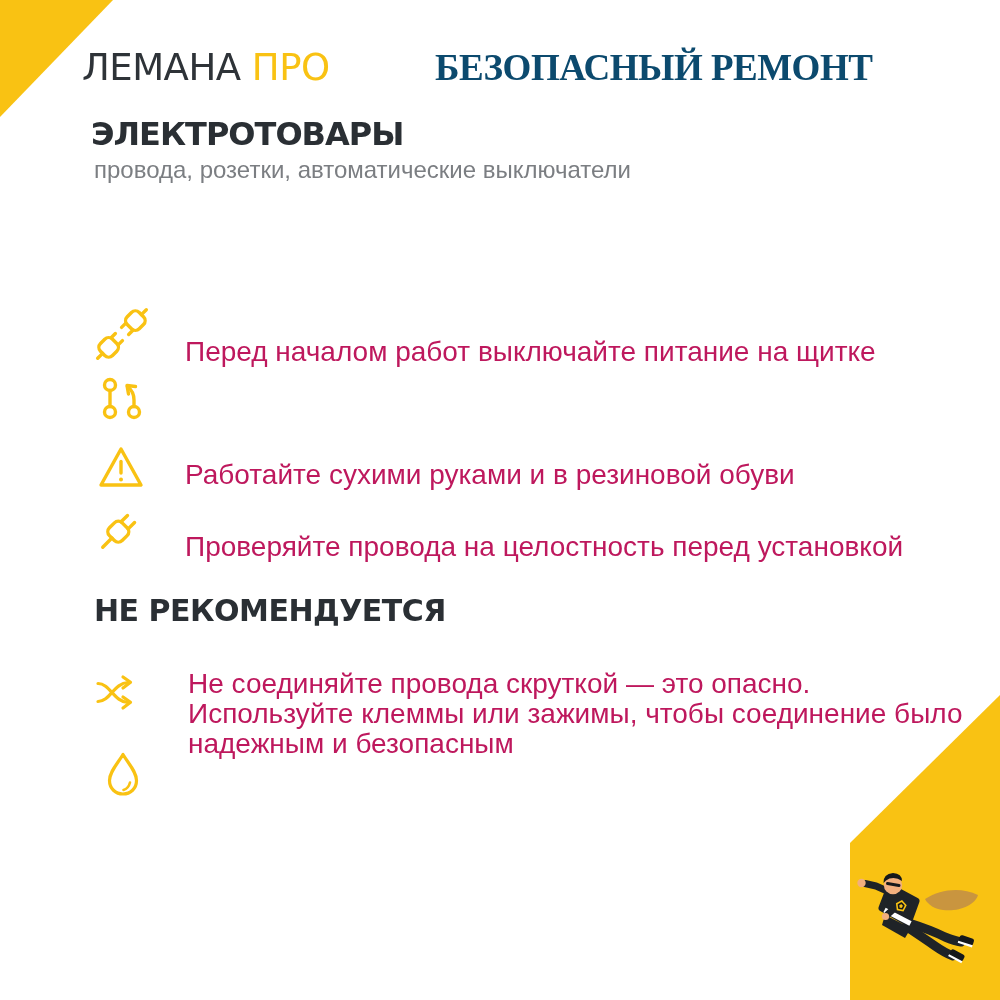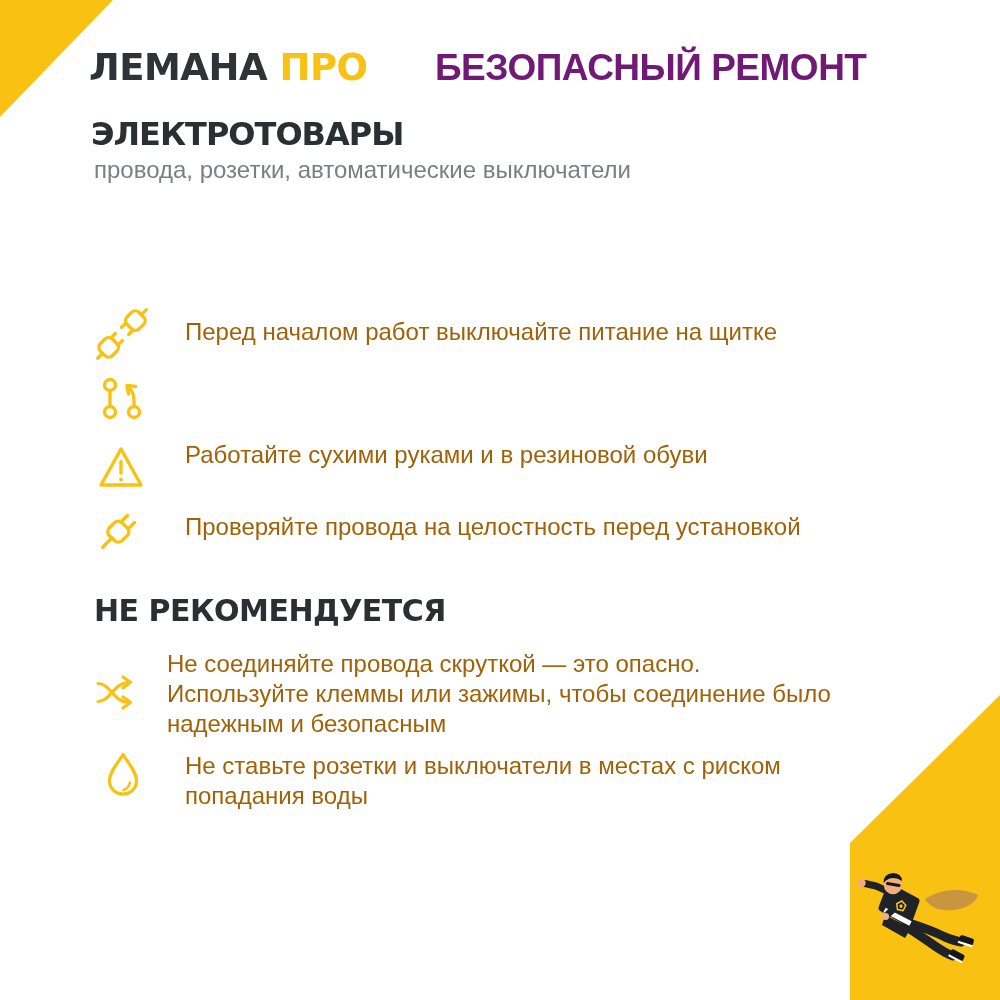--- a/index.html
+++ b/index.html
@@ -6,45 +6,45 @@
   .poster{
     position:relative;width:1000px;height:1000px;background:#ffffff;
     overflow:hidden;font-family:"Liberation Sans",sans-serif;color:#2E3338;
     margin:0 auto;
   }
   .abs{position:absolute;}
   
   .corner-svg{position:absolute;display:block;}
   
   .logo{
-    left:89px;top:46px;height:44px;line-height:44px;
-    font-family:"DejaVu Sans",sans-serif;font-weight:700;font-size:37px;
+    left:82px;top:46px;height:44px;line-height:44px;
+    font-family:"DejaVu Sans",sans-serif;font-weight:400;font-size:37px;
     letter-spacing:-0.5px;white-space:nowrap;
   }
   .logo .accent{color:#F9C213;}
   .program-title{
     left:435px;top:46px;height:44px;line-height:44px;
-    font-family:Liberation Sans, sans-serif;font-weight:800;font-size:37px;
-    letter-spacing:-0.5px;color:#701a75;white-space:nowrap;
+    font-family:Liberation Serif, serif;font-weight:800;font-size:37px;
+    letter-spacing:-0.5px;color:#0c4a6e;white-space:nowrap;
   }
   .page-title{
     left:91px;top:115px;
     font-family:"DejaVu Sans",sans-serif;font-weight:800;font-size:32px;
     letter-spacing:-1px;color:#2A2F34;white-space:nowrap;
   }
   .page-subtitle{
     left:94px;top:156px;font-size:24px;color:#7B7E82;white-space:nowrap;
   }
   .section-heading{
     font-family:"DejaVu Sans",sans-serif;font-weight:800;font-size:30px;
     letter-spacing:-0.5px;color:#2A2F34;white-space:nowrap;
   }
   .item-text{
-    font-size:24px;line-height:30px;color:#a16207;
-    white-space:pre-line;width:780px;
+    font-size:28px;line-height:30px;color:#be185d;
+    white-space:pre-line;width:780px;margin-top:20px;
   }
   .icon{position:absolute;}
 </style>
 </head>
 <body>
 
 <div class="poster">
 
   <svg class="corner-svg" style="left:0;top:0" width="116" height="120" viewBox="0 0 116 120">
     <path d="M0 0 L113 0 L0 117 Z" fill="#F9C213"></path>
@@ -110,32 +110,30 @@
   <div class="abs section-heading" style="left:94px;top:593px">НЕ РЕКОМЕНДУЕТСЯ</div>
 
   <svg class="icon" style="left:90px;top:663px" width="58" height="58" viewBox="0 0 58 58">
     <g stroke="#F9C213" stroke-width="3.2" fill="none" stroke-linecap="round" stroke-linejoin="round">
       <path d="M8 38.5 C20 38.5 24 20 38 19.5"></path>
       <path d="M8 20.5 C20 20.5 24 39 38 39.5"></path>
       <path d="M33 14 L40.5 19.3 L33 25"></path>
       <path d="M33 34 L40.5 39.3 L33 45"></path>
     </g>
   </svg>
-  <div class="abs item-text" style="left:167px;top:649px">Не соединяйте провода скруткой — это опасно.
+  <div class="abs item-text" style="left:188px;top:649px">Не соединяйте провода скруткой — это опасно.
 Используйте клеммы или зажимы, чтобы соединение было
 надежным и безопасным</div>
 
   <svg class="icon" style="left:97px;top:748px" width="52" height="52" viewBox="0 0 52 52">
     <g stroke="#F9C213" fill="none" stroke-linecap="round" stroke-linejoin="round">
       <path stroke-width="3.2" d="M26 6.5 C21 15 12.5 23.5 12.5 32.5 C12.5 40.5 18.5 46 26 46 C33.5 46 39.5 40.5 39.5 32.5 C39.5 23.5 31 15 26 6.5 Z"></path>
       <path stroke-width="2.6" d="M33 34.5 Q31.5 40.5 26.5 42"></path>
     </g>
   </svg>
-  <div class="abs item-text" style="left:185px;top:751px">Не ставьте розетки и выключатели в местах с риском
-попадания воды</div>
 
   <svg class="corner-svg" style="left:845px;top:693px" width="155" height="307" viewBox="0 0 155 307">
     <path d="M155 2 L5 150 L5 307 L155 307 Z" fill="#F9C213"></path>
     <g>
 
       <path d="M80 206 C96 196 116 194 133 202 C130 212 114 219 98 217 C90 216 83 212 80 206 Z" fill="#C9953F"></path>
 
       <g stroke="#1F2327" stroke-width="9" fill="none" stroke-linecap="round">
         <path d="M64 230 Q86 237 100 244 Q110 248 116 249"></path>
         <path d="M62 234 Q80 246 90 253 Q100 260 108 263"></path>

